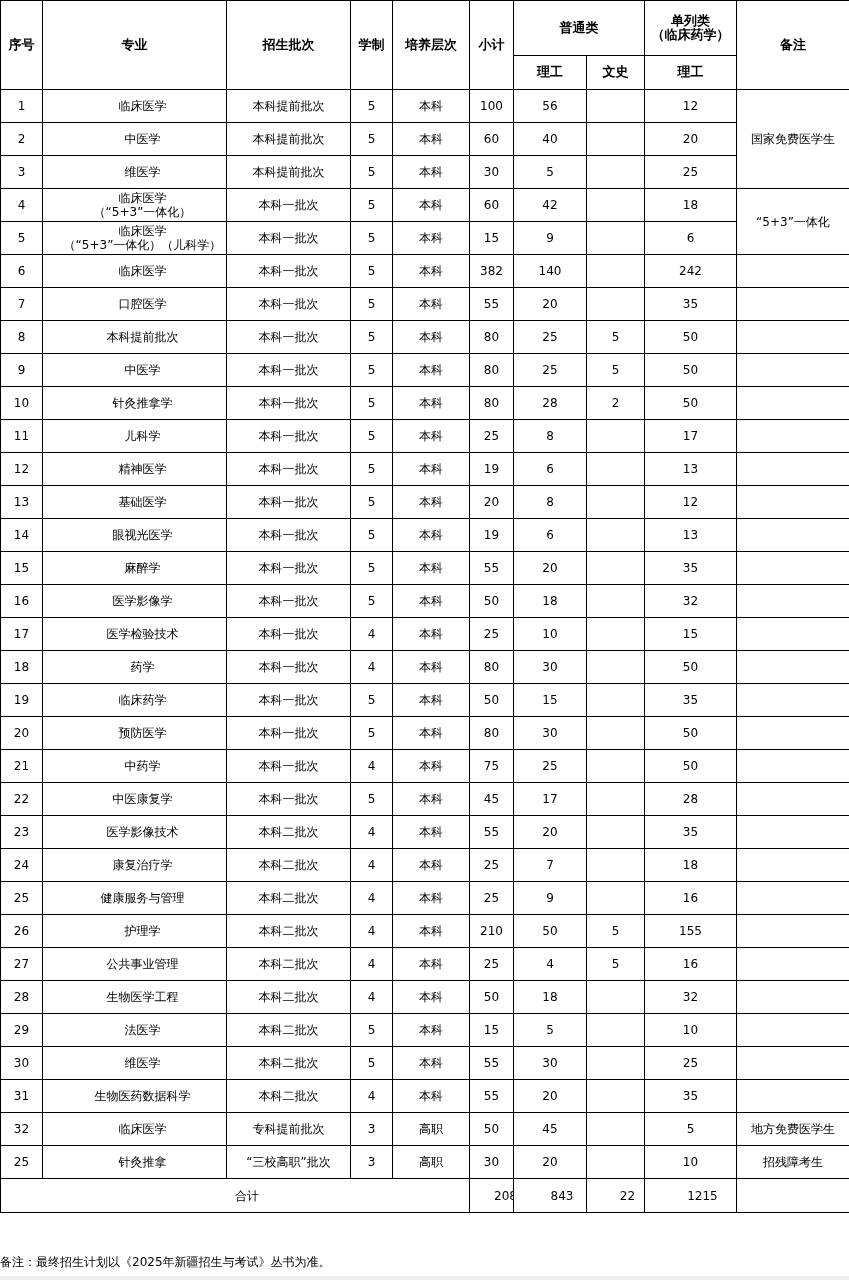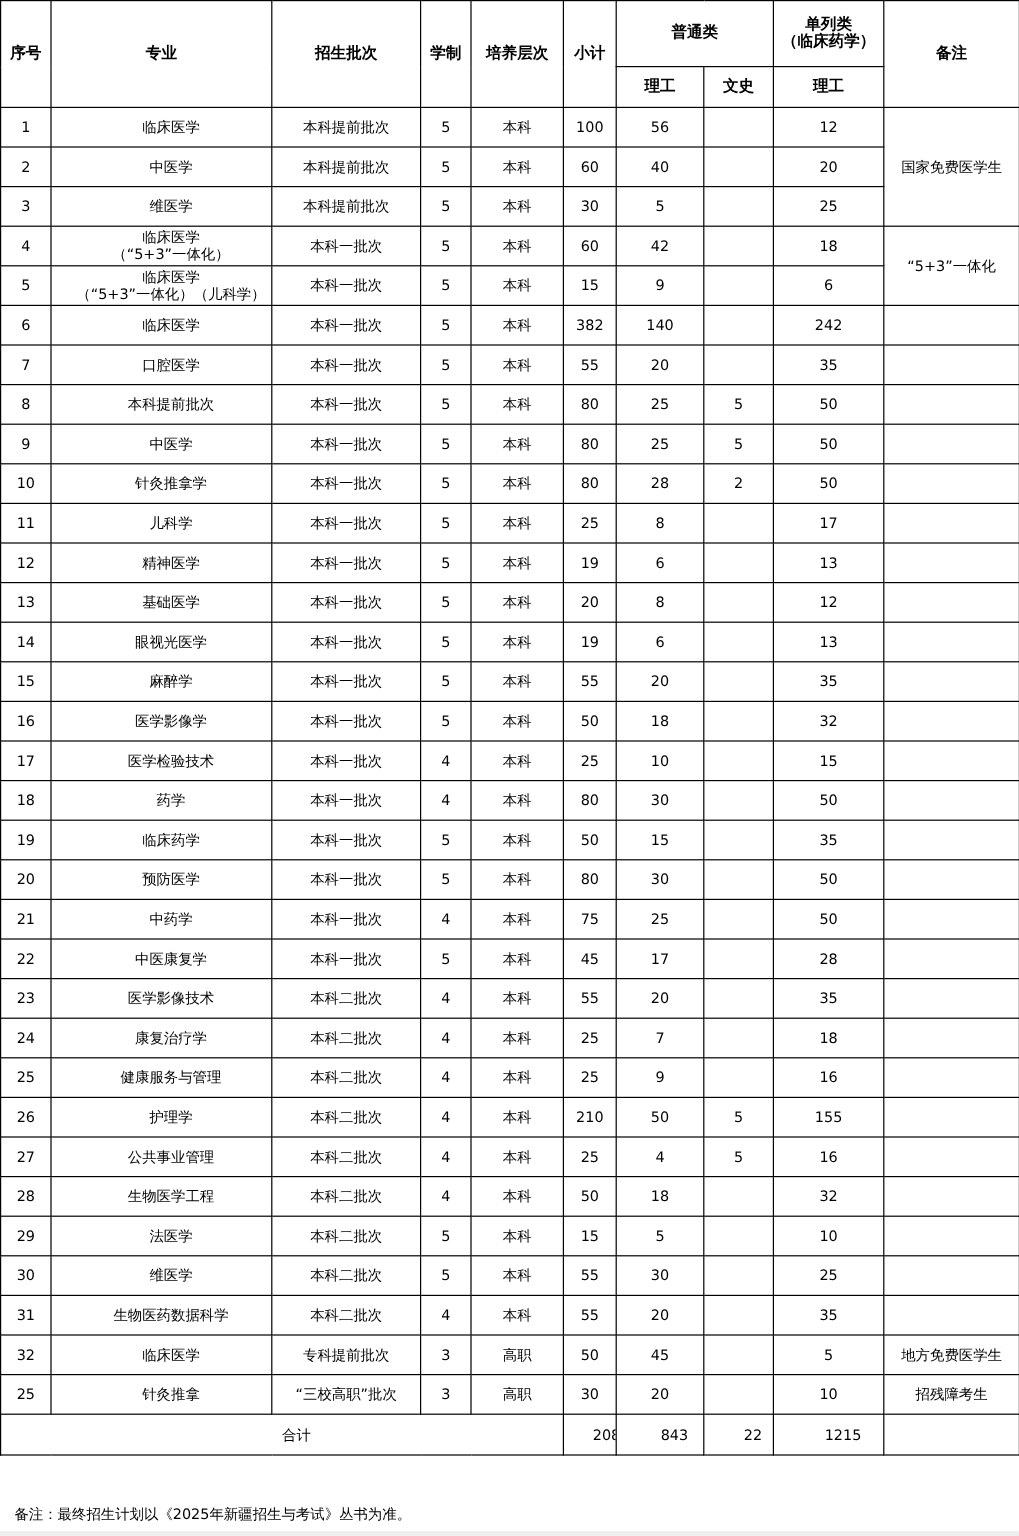--- a/index.html
+++ b/index.html
@@ -5,21 +5,21 @@
   html, body { margin:0; padding:0; background:#ffffff; }
   body { width:849px; height:1280px; overflow:hidden; font-family:"DejaVu Sans", sans-serif; color:#000; }
   table { border-collapse:collapse; table-layout:fixed; width:849px; position:absolute; left:0; top:0; }
   td, th { border:1.5px solid #000; text-align:center; vertical-align:middle; padding:0; font-size:12px; line-height:14px; overflow:hidden; }
   th { font-weight:bold; font-size:13px; }
   td.thin-left { border-left:1px solid #555;padding-left:16px; }
   tr.hdr1 th { height:54px; }
   tr.hdr2 th { height:33px;font-family:Liberation Mono, monospace; }
   tr.row td { height:32px; }
   tr.total td { height:33px;padding-left:24px; }
-  .note { position:absolute; left:12px; top:1254px; font-size:12px; }
+  .note { position:absolute; left:0; top:1254px; font-size:12px; }
   .bottom-strip { position:absolute; left:0; top:1276px; width:849px; height:4px; background:#eeeeee; }
 </style>
 </head>
 <body>
 
 <table>
   <colgroup>
     <col style="width:42px">
       <col style="width:184px">
       <col style="width:124px">

